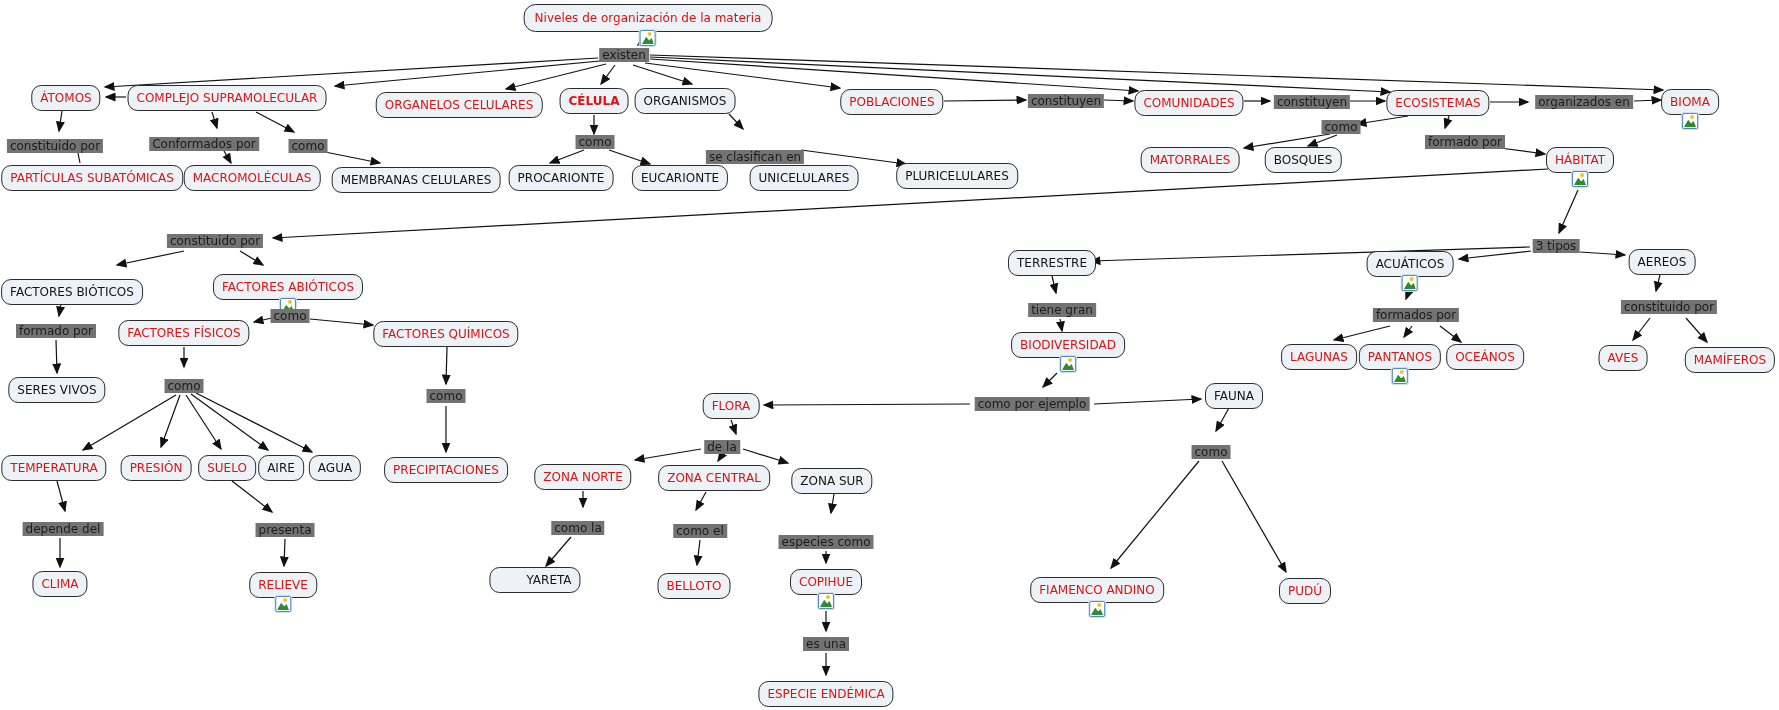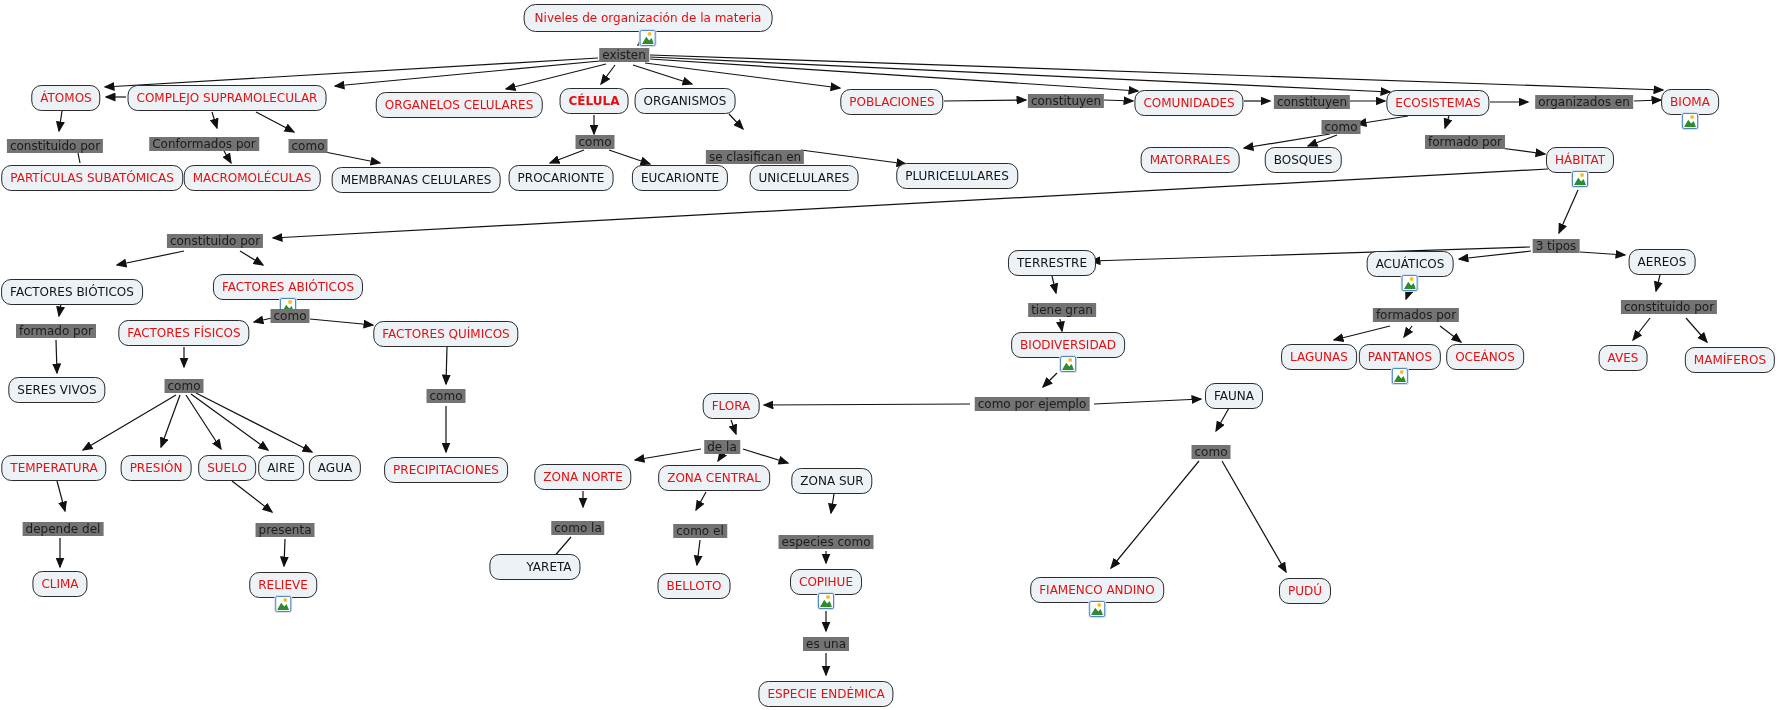--- a/index.html
+++ b/index.html
@@ -173,21 +173,21 @@
       <div class="node red" style="left: 156px; top: 468px;">PRESIÓN</div>
       <div class="node red" style="left: 227px; top: 468px;">SUELO</div>
       <div class="node" style="left: 281px; top: 468px;">AIRE</div>
       <div class="node" style="left: 335px; top: 468px; padding-left: 8px;">AGUA</div>
       <div class="node red" style="left: 446px; top: 470px;">PRECIPITACIONES</div>
       <div class="node red" style="left: 583px; top: 477px;">ZONA NORTE</div>
       <div class="node red" style="left: 714px; top: 478px;">ZONA CENTRAL</div>
       <div class="node" style="left: 832px; top: 481px;">ZONA SUR</div>
       <div class="node red" style="left: 60px; top: 584px;">CLIMA</div>
       <div class="node red" style="left: 283px; top: 585px;">RELIEVE<span class="res-icon"></span></div>
-      <div class="node" style="left: 535px; top: 567px; padding-left: 36px;">YARETA</div>
+      <div class="node" style="left: 535px; top: 580px; padding-left: 36px;">YARETA</div>
       <div class="node red" style="left: 694px; top: 586px;">BELLOTO</div>
       <div class="node red" style="left: 826px; top: 582px;">COPIHUE<span class="res-icon"></span></div>
       <div class="node red" style="left: 1097px; top: 590px;">FIAMENCO ANDINO<span class="res-icon"></span></div>
       <div class="node red" style="left: 1305px; top: 591px;">PUDÚ</div>
       <div class="node red" style="left: 826px; top: 694px;">ESPECIE ENDÉMICA</div>
       <div class="lp" style="left: 624px; top: 55px;">existen</div>
       <div class="lp" style="left: 55px; top: 146px;">constituido por</div>
       <div class="lp" style="left: 204px; top: 144px;">Conformados por</div>
       <div class="lp" style="left: 308px; top: 146px;">como</div>
       <div class="lp" style="left: 595px; top: 142px;">como</div>

